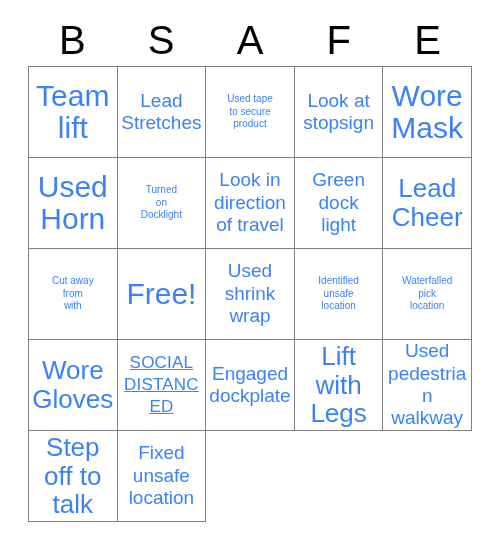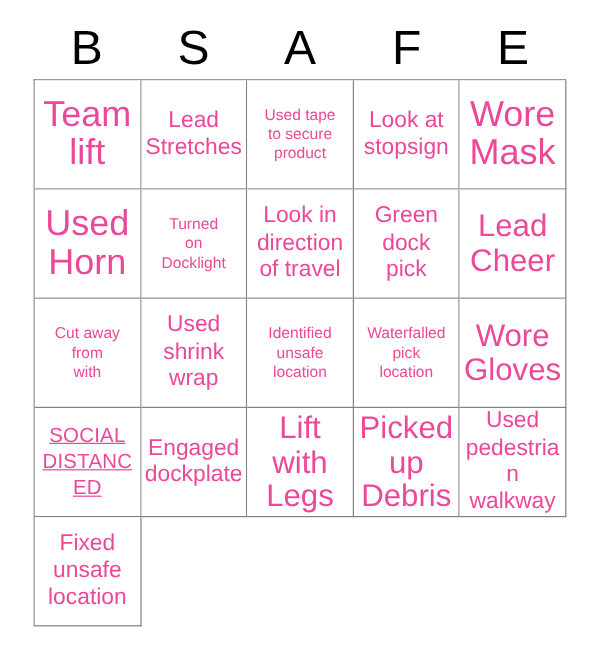--- a/index.html
+++ b/index.html
@@ -70,30 +70,30 @@
     text-align: center;
     padding: 2px 3px;
     overflow: hidden;
     background: #ffffff;
   }
 
   .cell-text {
     display: block;
     width: 100%;
     text-align: center;
-    color: #ec4899;
+    color: #3b82f6;
     word-wrap: break-word;
     white-space: pre-line;
   }
 
   
   .fs-xl .cell-text { font-size: 30px; line-height: 1.06; }
   .fs-lg .cell-text { font-size: 26px; line-height: 1.10; }
   .fs-md .cell-text { font-size: 19px; line-height: 1.18; }
-  .fs-sm .cell-text { font-size: 13px; line-height: 1.25; }
+  .fs-sm .cell-text { font-size: 10px; line-height: 1.25; }
   .fs-xs .cell-text { font-size: 17px; line-height: 1.30; letter-spacing: 0.2px; text-decoration: underline; }
 </style>
 </head>
 <body>
 
 <div id="card">
 
   <div id="header">
     <div class="header-cell">B</div>
     <div class="header-cell">S</div>
@@ -134,31 +134,34 @@
 Docklight</span>
       </div>
       <div class="cell fs-md">
         <span class="cell-text">Look in
 direction
 of travel</span>
       </div>
       <div class="cell fs-md">
         <span class="cell-text">Green
 dock
-pick</span>
+light</span>
       </div>
       <div class="cell fs-lg">
         <span class="cell-text">Lead
 Cheer</span>
       </div>
       <div class="cell fs-sm">
         <span class="cell-text">Cut away
 from
 with</span>
       </div>
+      <div class="cell fs-xl">
+        <span class="cell-text">Free!</span>
+      </div>
       <div class="cell fs-md">
         <span class="cell-text">Used
 shrink
 wrap</span>
       </div>
       <div class="cell fs-sm">
         <span class="cell-text">Identified
 unsafe
 location</span>
       </div>
@@ -177,30 +180,30 @@
       </div>
       <div class="cell fs-md">
         <span class="cell-text">Engaged
 dockplate</span>
       </div>
       <div class="cell fs-lg">
         <span class="cell-text">Lift
 with
 Legs</span>
       </div>
-      <div class="cell fs-lg">
-        <span class="cell-text">Picked
-up
-Debris</span>
-      </div>
       <div class="cell fs-md">
         <span class="cell-text">Used
 pedestrian
 walkway</span>
       </div>
+      <div class="cell fs-lg">
+        <span class="cell-text">Step
+off to
+talk</span>
+      </div>
       <div class="cell fs-md">
         <span class="cell-text">Fixed
 unsafe
 location</span>
       </div>
     </div>
 
 </div>
 
 </body></html>

